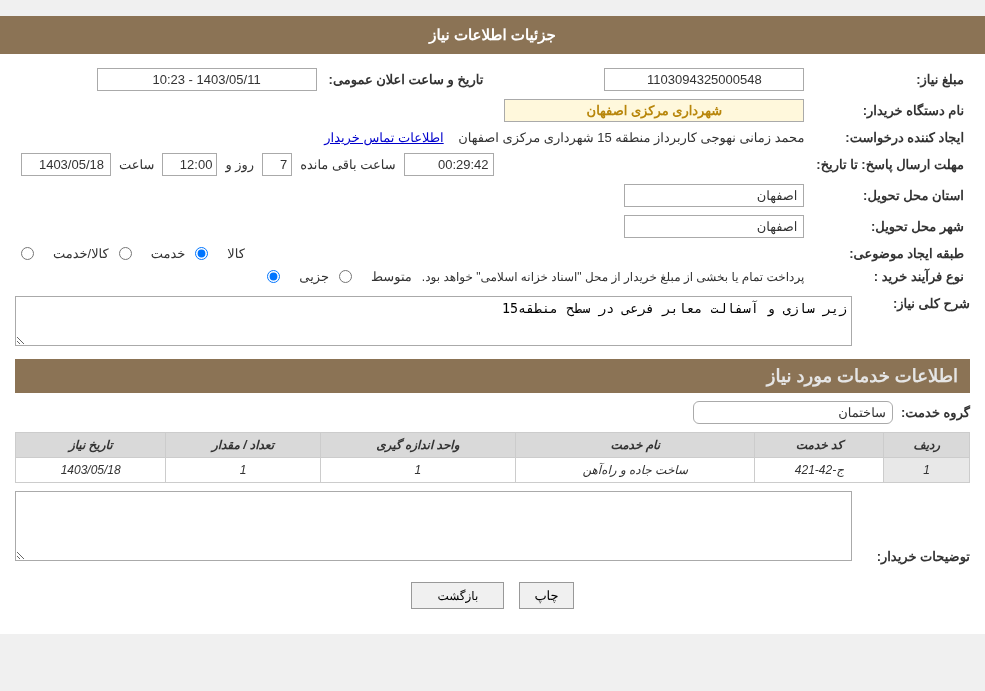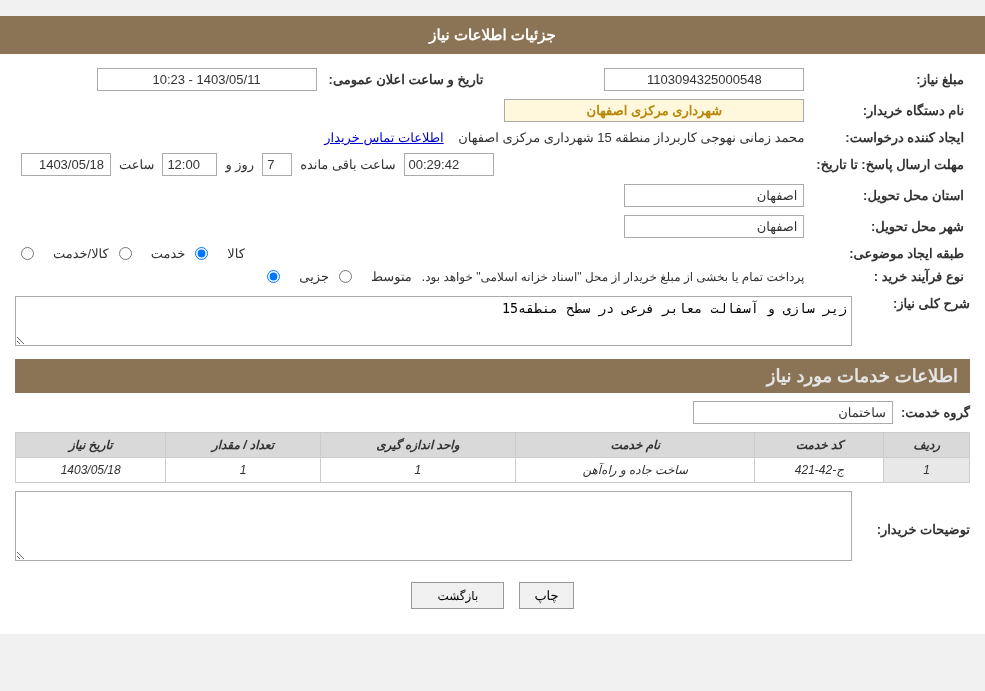--- a/index.html
+++ b/index.html
@@ -100,21 +100,21 @@
       align-items: center;
       gap: 6px;
       flex-wrap: wrap;
     }
     .small-input {
       border: 1px solid #aaa;
       background: #fff;
       padding: 3px 4px;
       min-height: 22px;
       display: inline-block;
-      text-align: left;
+      text-align: right;
     }
     .radio-group {
       display: flex;
       align-items: center;
       gap: 10px;
       flex-direction: row-reverse;
     }
     .radio-item {
       display: flex;
       align-items: center;
@@ -301,21 +301,21 @@
         <textarea class="description-textarea" style="min-height: 50px; width: 100%;">زیر سازی و آسفالت معابر فرعی در سطح منطقه15</textarea>
       </div>
     </div>
 
     <div class="section-header">
       <span>اطلاعات خدمات مورد نیاز</span>
     </div>
 
     <div style="display:flex; align-items:center; gap:8px; margin: 6px 0;">
       <span style="font-weight:bold; white-space:nowrap;">گروه خدمت:</span>
-      <div class="input-box" style="min-width:200px;">ساختمان</div>
+      <div class="input-box" style="min-width:200px;border-radius:6px;">ساختمان</div>
     </div>
 
     <table class="service-table">
       <thead>
         <tr>
           <th>ردیف</th>
           <th>کد خدمت</th>
           <th>نام خدمت</th>
           <th>واحد اندازه گیری</th>
           <th>تعداد / مقدار</th>
@@ -327,21 +327,21 @@
         <td>1</td>
         <td>ج-42-421</td>
         <td>ساخت جاده و راه‌آهن</td>
         <td>1</td>
         <td>1</td>
         <td>1403/05/18</td>
       </tr>
         </tbody>
     </table>
 
-    <div style="display:flex; align-items:center; gap:8px; margin: 6px 0;">
+    <div style="display:flex; align-items:flex-end; gap:8px; margin: 6px 0;">
       <div style="font-weight:bold; white-space:nowrap; min-width:110px; text-align:right; padding-top:4px;">توضیحات خریدار:</div>
       <div style="flex:1;">
         <textarea class="buyer-notes-area" style=""></textarea>
       </div>
     </div>
 
     <div class="button-row">
       <button class="btn-print">چاپ</button>
       <button class="btn-back">بازگشت</button>
     </div>

